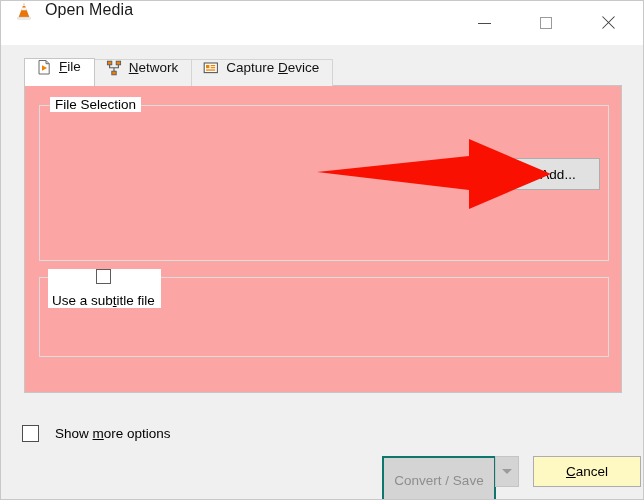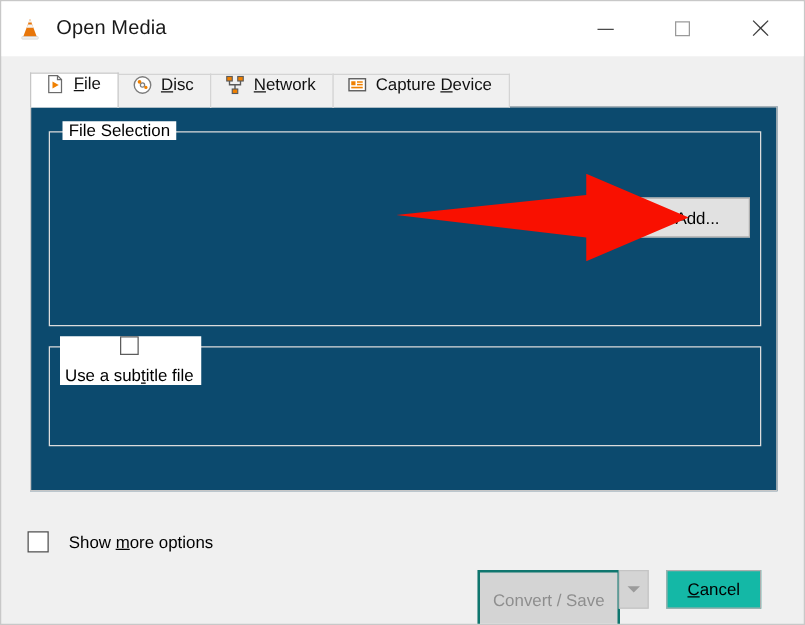--- a/index.html
+++ b/index.html
@@ -27,21 +27,20 @@
   }
 
   
   #titlebar {
     position: absolute;
     left: 0; top: 0;
     width: 644px;
     height: 44px;
     background: #ffffff;
     display: flex;
-    align-items: center;
   }
   #title-icon {
     margin-left: 13px;
     width: 20px;
     height: 20px;
     position: relative;
     flex: none;
   }
   #title-text {
     margin-left: 11px;
@@ -119,21 +118,21 @@
   }
   .tab .tab-label { white-space: nowrap; }
   .acc { text-decoration: underline; }
 
   
   #panel {
     position: absolute;
     left: 23px; top: 84px;
     width: 598px;
     height: 308px;
-    background: #0c4a6e;
+    background: #fca5a5;
     border: 1px solid #c6c6c6;
     box-sizing: border-box;
     z-index: 1;
   }
 
   
   .group {
     position: absolute;
     border: 1px solid #dcdcdc;
     box-sizing: border-box;
@@ -295,22 +294,22 @@
   }
   .caret-down {
     width: 0; height: 0;
     border-left: 5px solid transparent;
     border-right: 5px solid transparent;
     border-top: 5px solid #9b9b9b;
   }
   #btn-cancel {
     position: absolute;
     left: 532px; top: 455px;
-    width: 76px; height: 31px;
-    background: #14b8a6;
+    width: 108px; height: 31px;
+    background: #fef9c3;
     border: 1px solid #adadad;
     box-sizing: border-box;
     display: flex;
     align-items: center;
     justify-content: center;
     font-size: 13.5px;
     color: #000000;
   }
 
   
@@ -355,31 +354,20 @@
       <span class="tab-icon">
         <svg width="16" height="16" viewBox="0 0 16 16">
           <path d="M3 1.5 h7 l3.2 3.2 v10.3 h-10.2 z" fill="#ffffff" stroke="#6b6b6b" stroke-width="1"></path>
           <path d="M10 1.5 v3.2 h3.2" fill="none" stroke="#6b6b6b" stroke-width="1"></path>
           <polygon points="6,6.2 11,9 6,11.8" fill="#f08000"></polygon>
         </svg>
       </span>
       <span class="tab-label"><span class="acc">F</span><span>ile</span></span>
     </div>
 
-    <div class="tab">
-      <span class="tab-icon">
-        <svg width="16" height="16" viewBox="0 0 16 16">
-          <circle cx="8" cy="8" r="6.6" fill="#ffffff" stroke="#7d7d7d" stroke-width="1.1"></circle>
-          <circle cx="8" cy="8" r="1.7" fill="#ffffff" stroke="#7d7d7d" stroke-width="1"></circle>
-          <circle cx="5.6" cy="5.4" r="1.5" fill="#f08000"></circle>
-          <circle cx="10.7" cy="9.9" r="1.3" fill="#f08000"></circle>
-        </svg>
-      </span>
-      <span class="tab-label"><span class="acc">D</span><span>isc</span></span>
-    </div>
 
     <div class="tab">
       <span class="tab-icon">
         <svg width="16" height="16" viewBox="0 0 16 16">
           <rect x="1.4" y="1.2" width="4.4" height="3.6" fill="#f08000" stroke="#5a5a5a" stroke-width="0.9"></rect>
           <rect x="10.2" y="1.2" width="4.4" height="3.6" fill="#f08000" stroke="#5a5a5a" stroke-width="0.9"></rect>
           <rect x="5.8" y="11.2" width="4.4" height="3.6" fill="#f08000" stroke="#5a5a5a" stroke-width="0.9"></rect>
           <path d="M3.6 4.8 v3 h8.8 v-3 M8 7.8 v3.4" stroke="#5a5a5a" stroke-width="1.1" fill="none"></path>
         </svg>
       </span>

